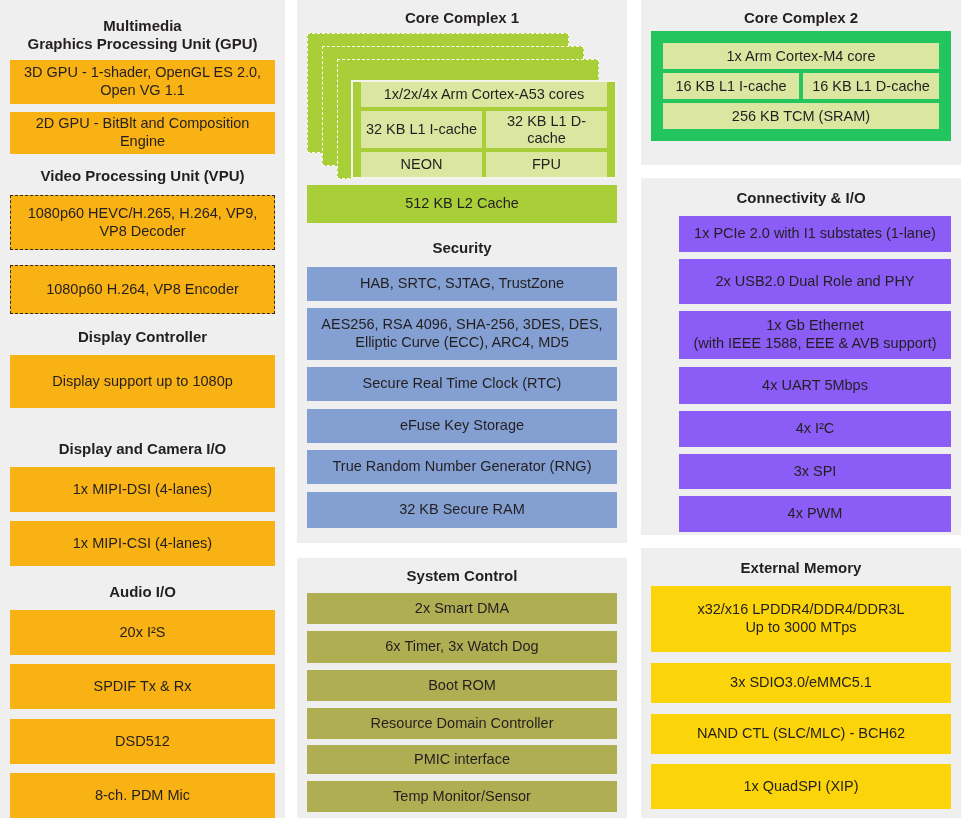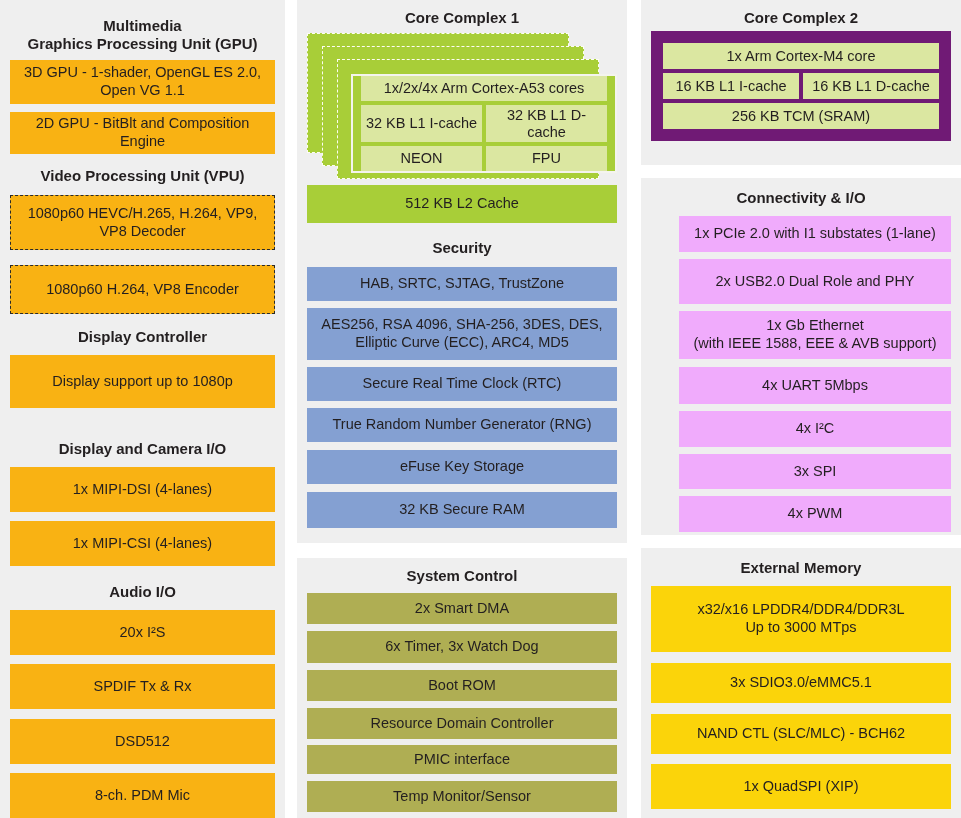--- a/index.html
+++ b/index.html
@@ -12,36 +12,36 @@
   .p-right-a{left:641px;top:0;width:320px;height:165px;}
   .p-right-b{left:641px;top:178px;width:320px;height:357px;}
   .p-right-c{left:641px;top:548px;width:320px;height:316px;}
   .hdr{font-weight:bold;font-size:15px;line-height:1.2;text-align:center;}
   .box{margin:0 10px;display:flex;flex-direction:column;align-items:center;justify-content:center;
        text-align:center;font-size:14.5px;line-height:1.24;padding:3px 10px;box-sizing:border-box;}
   .orange{background:#F9B213;}
   .yellow{background:#FBD40A;}
   .blue{background:#84A0D2;}
   .olive{background:#AFAE53;}
-  .teal{background:#f0abfc;margin-left:38px;}
+  .teal{background:#8b5cf6;margin-left:38px;}
   .lime{background:#A8CE38;}
   .dashed{border:1.6px dashed #2a2a2a;}
   
   .stack{position:relative;height:140px;margin:6px 10px 0;}
   .card{position:absolute;width:262px;height:120px;background:#A8CE38;border:1px dashed #fdfdf2;box-sizing:border-box;}
   .card.c0{left:0;top:0;}
   .card.c1{left:15px;top:13px;}
   .card.c2{left:30px;top:26px;}
-  .card.front{left:44px;top:41px;width:266px;height:99px;border:2px solid #f4f4ee;
+  .card.front{left:44px;top:47px;width:266px;height:99px;border:2px solid #f4f4ee;
       display:flex;flex-direction:column;justify-content:center;gap:4px;padding:8px;}
   .crow{display:flex;gap:4px;}
   .ccell{background:#DBE7A1;flex:1;display:flex;align-items:center;justify-content:center;
       text-align:center;font-size:14.5px;line-height:1.15;padding:2px 4px;box-sizing:border-box;min-height:25px;}
   
-  .cc2wrap{margin:4px 10px 0;background:#701a75;padding:12px;display:flex;flex-direction:column;gap:4px;box-sizing:border-box;}
+  .cc2wrap{margin:4px 10px 0;background:#22c55e;padding:12px;display:flex;flex-direction:column;gap:4px;box-sizing:border-box;}
   .cc2wrap .ccell{min-height:26px;}
 </style>
 </head>
 <body>
 
 <div class="canvas">
 
   <div class="panel p-left">
     <div class="hdr" style="padding-top:17px;">Multimedia</div>
     <div class="hdr">Graphics Processing Unit (GPU)</div>
@@ -80,22 +80,22 @@
           <div class="ccell">NEON</div>
           <div class="ccell">FPU</div>
         </div>
       </div>
     </div>
     <div class="box lime" style="margin-top:12px;min-height:38px;">512 KB L2 Cache</div>
     <div class="hdr" style="margin:16px 0 10px;">Security</div>
     <div class="box blue" style="min-height:34px;">HAB, SRTC, SJTAG, TrustZone</div>
     <div class="box blue" style="margin-top:7px;min-height:52px;">AES256, RSA 4096, SHA-256, 3DES, DES, Elliptic Curve (ECC), ARC4, MD5</div>
     <div class="box blue" style="margin-top:7px;min-height:34px;">Secure Real Time Clock (RTC)</div>
+    <div class="box blue" style="margin-top:8px;min-height:34px;">eFuse Key Storage</div>
     <div class="box blue" style="margin-top:7px;min-height:34px;">True Random Number Generator (RNG)</div>
-    <div class="box blue" style="margin-top:8px;min-height:34px;">eFuse Key Storage</div>
     <div class="box blue" style="margin-top:8px;min-height:36px;">32 KB Secure RAM</div>
   </div>
 
   <div class="panel p-mid-b">
     <div class="hdr" style="padding:9px 0 8px;">System Control</div>
     <div class="box olive" style="min-height:31px;">2x Smart DMA</div>
     <div class="box olive" style="margin-top:7px;min-height:32px;">6x Timer, 3x Watch Dog</div>
     <div class="box olive" style="margin-top:7px;min-height:31px;">Boot ROM</div>
     <div class="box olive" style="margin-top:7px;min-height:31px;">Resource Domain Controller</div>
     <div class="box olive" style="margin-top:6px;min-height:29px;">PMIC interface</div>

